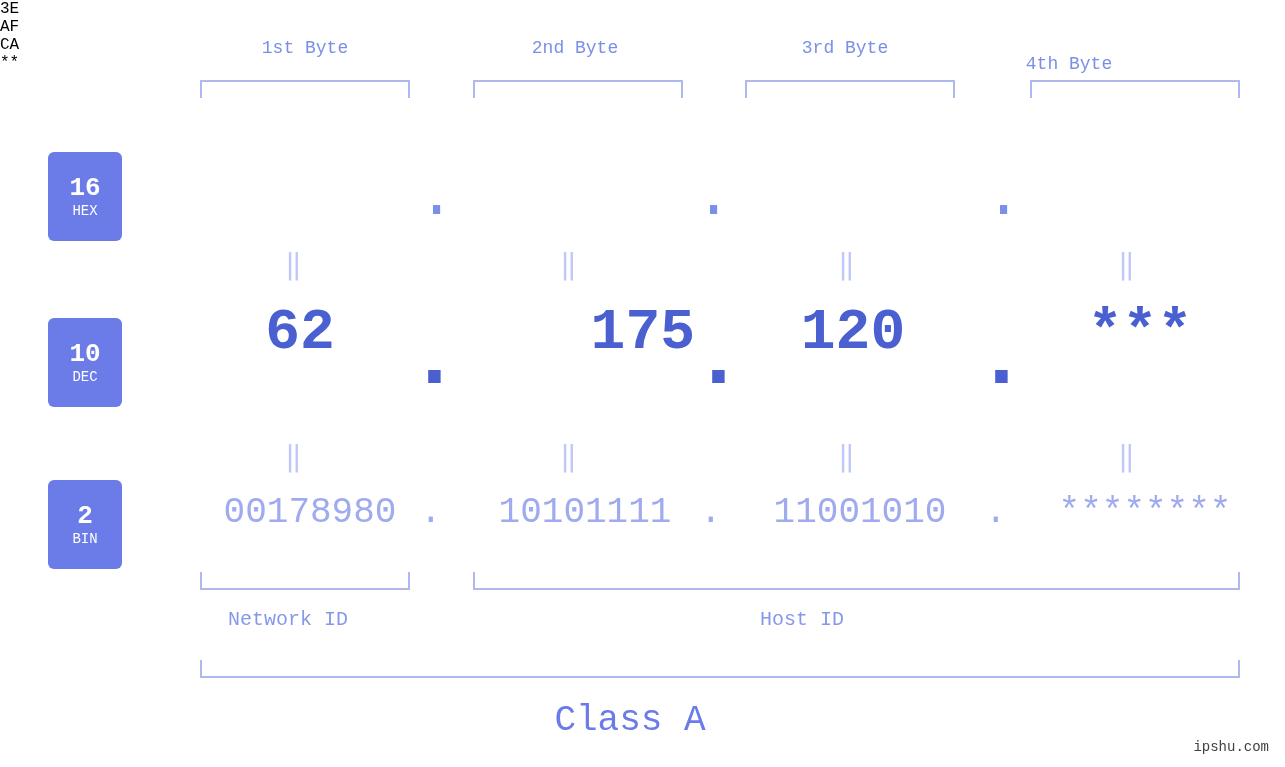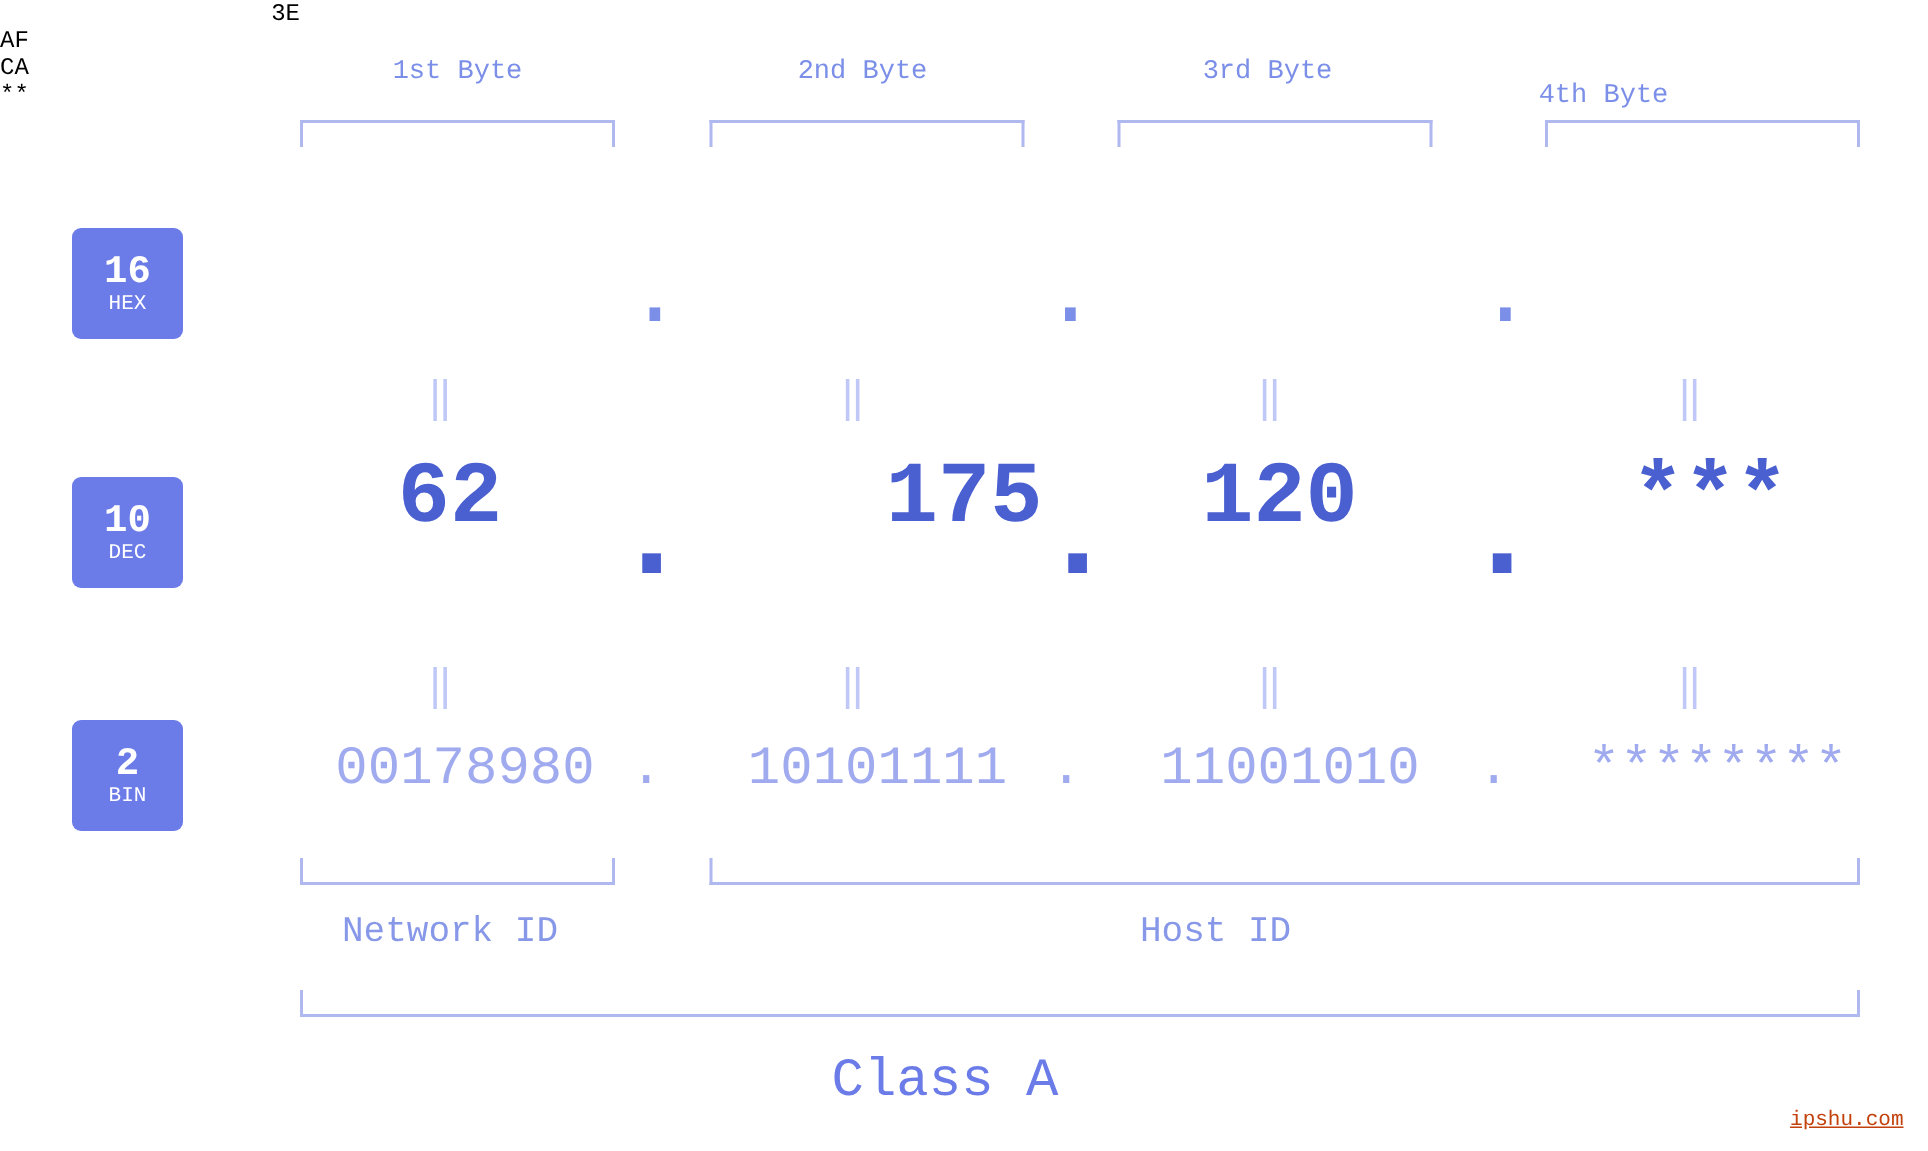--- a/index.html
+++ b/index.html
@@ -10,21 +10,21 @@
       background: #ffffff;
       font-family: 'Courier New', Courier, monospace;
       overflow: hidden;
       position: relative;
     }
 
     .badge {
       position: absolute;
       left: 48px;
       width: 74px;
-      height: 74px;
+      height: 89px;
       background: #6b7be8;
       border-radius: 6px;
       display: flex;
       flex-direction: column;
       align-items: center;
       justify-content: center;
       color: white;
       font-family: 'Courier New', Courier, monospace;
     }
 
@@ -140,43 +140,42 @@
       height: 18px;
       border-left: 2px solid #b0b8f0;
       border-right: 2px solid #b0b8f0;
       border-bottom: 2px solid #b0b8f0;
     }
 
     
     .id-label {
       position: absolute;
       top: 608px;
-      font-size: 24px;
+      font-size: 20px;
       color: #8898e8;
       font-family: 'Courier New', Courier, monospace;
     }
 
     
     .class-label {
       position: absolute;
       top: 700px;
       font-size: 36px;
       color: #6b7be8;
       font-family: 'Courier New', Courier, monospace;
       text-align: center;
     }
 
     .watermark {
       position: absolute;
       bottom: 12px;
       right: 16px;
       font-size: 14px;
-      color: #c2410c;
-      font-family: 'Courier New', Courier, monospace;
-      text-decoration: underline;
+      color: #404040;
+      font-family: 'Courier New', Courier, monospace;
     }
 
     
     .bracket-full-bottom {
       position: absolute;
       top: 660px;
       height: 18px;
       border-left: 2px solid #b0b8f0;
       border-right: 2px solid #b0b8f0;
       border-bottom: 2px solid #b0b8f0;
@@ -203,21 +202,21 @@
 <div class="col-header" style="left:210px; width:190px;">1st Byte</div>
 <div class="col-header" style="left:480px; width:190px;">2nd Byte</div>
 <div class="col-header" style="left:750px; width:190px;">3rd Byte</div>
 <div class="col-header" style="left:974px; width:190px;margin-top:16px;">4th Byte</div>
 
 <div class="bracket-top" style="left:200px; width:210px;"></div>
 <div class="bracket-top" style="left:473px; width:210px;"></div>
 <div class="bracket-top" style="left:745px; width:210px;"></div>
 <div class="bracket-top" style="left:1030px; width:210px;"></div>
 
-<div class="hex-val" style="left:200px; width:200px;text-align:right;">3E</div>
+<div class="hex-val" style="left:200px; width:200px;">3E</div>
 <div class="hex-val" style="left:475px; width:200px;">AF</div>
 <div class="hex-val" style="left:750px; width:200px;">CA</div>
 <div class="hex-val" style="left:1035px; width:210px;">**</div>
 
 <div class="dot-hex" style="left:418px;">.</div>
 <div class="dot-hex" style="left:695px;">.</div>
 <div class="dot-hex" style="left:985px;">.</div>
 
 <div class="eq-upper" style="left:285px;">‖</div>
 <div class="eq-upper" style="left:560px;">‖</div>

